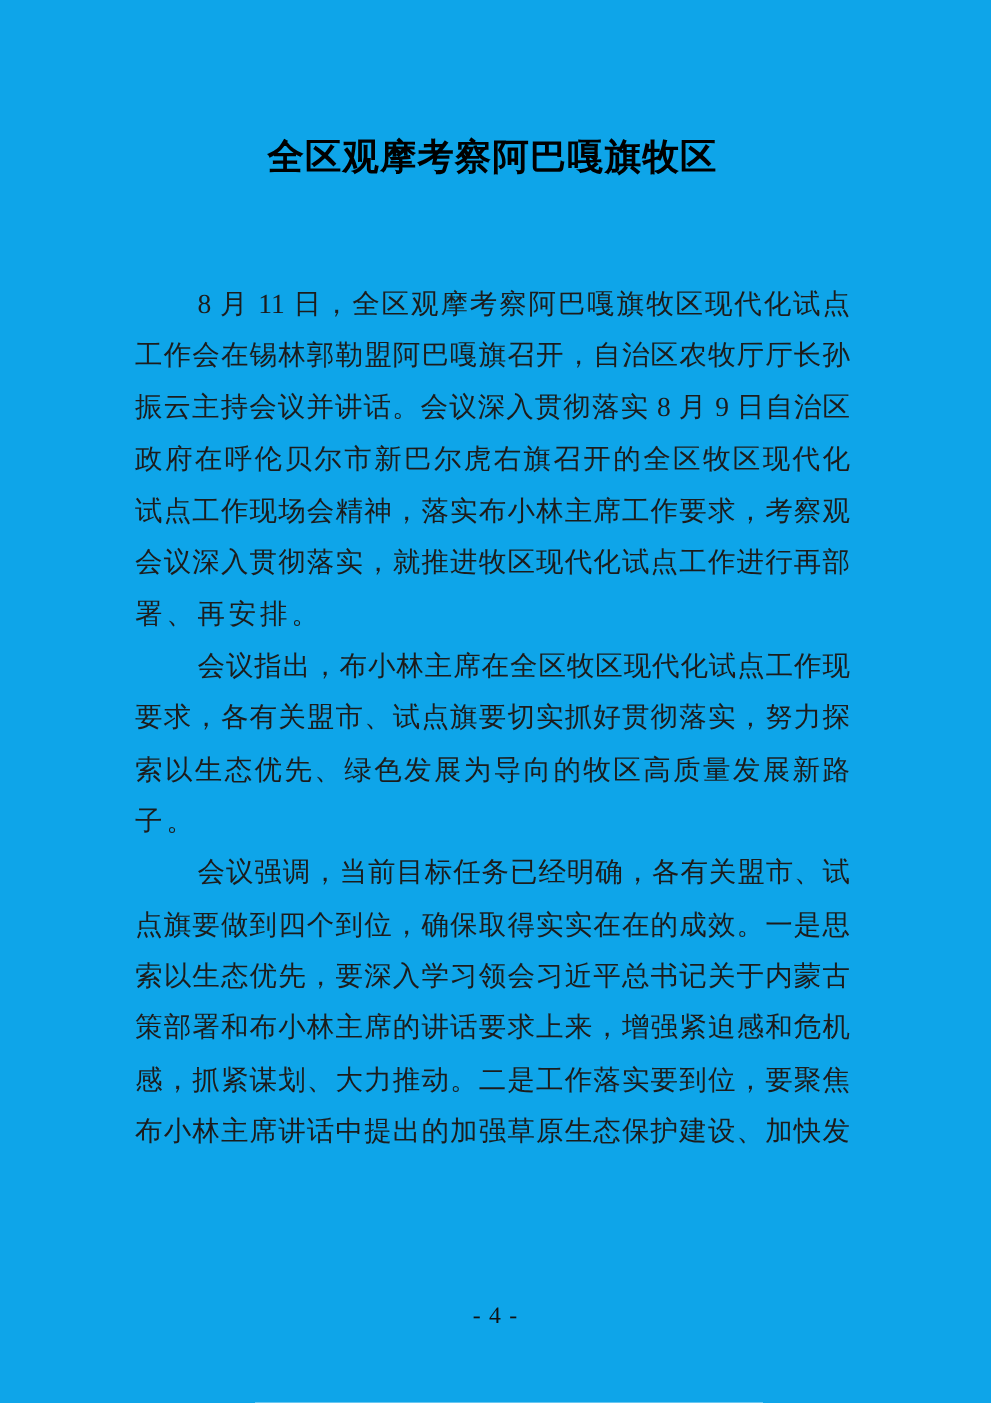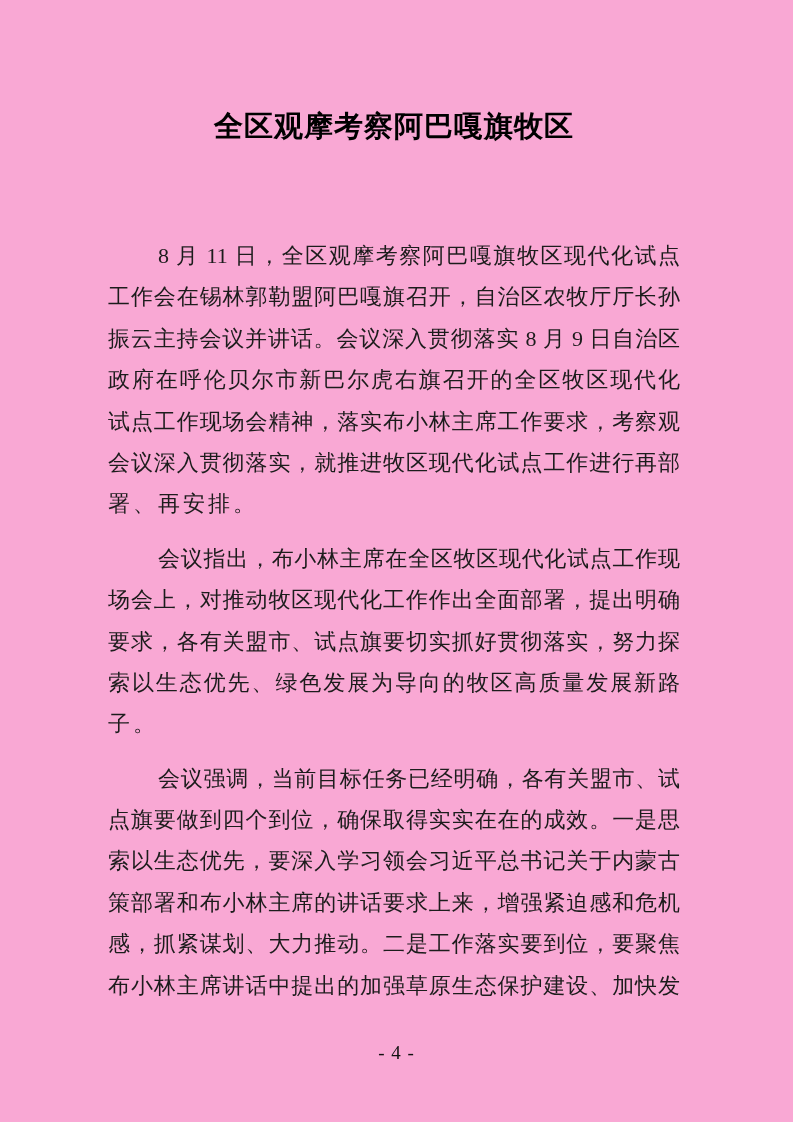--- a/index.html
+++ b/index.html
@@ -9,21 +9,21 @@
     height: 1122px;
     position: relative;
     overflow: hidden;
     font-family: "Liberation Serif", "DejaVu Serif", serif;
   }
   .page {
     position: absolute;
     left: 0; top: 0;
     width: 793px;
     height: 1122px;
-    background: #f9a8d4;
+    background: #0ea5e9;
   }
   .doc-title {
     position: absolute;
     left: 108px;
     top: 95px;
     width: 572px;
     text-align: center;
     color: #000000;
     font-weight: bold;
     font-size: 29px;
@@ -46,21 +46,20 @@
     line-height: 41.4px;
     font-size: 22px;
     letter-spacing: 0px;
     text-align: justify;
     text-align-last: justify;
     white-space: nowrap;
     overflow: visible;
   }
   .text-line.first {
     padding-left: 50px; 
-    margin-top: 13px;
   }
   .text-line.para-end {
     text-align-last: left;
     letter-spacing: 3px;
   }
   .page-footer {
     position: absolute;
     left: 0;
     top: 1041px;
     width: 793px;
@@ -87,21 +86,20 @@
       <div class="text-line">工作会在锡林郭勒盟阿巴嘎旗召开，自治区农牧厅厅长孙</div>
       <div class="text-line">振云主持会议并讲话。会议深入贯彻落实 8 月 9 日自治区</div>
       <div class="text-line">政府在呼伦贝尔市新巴尔虎右旗召开的全区牧区现代化</div>
       <div class="text-line">试点工作现场会精神，落实布小林主席工作要求，考察观</div>
       <div class="text-line">会议深入贯彻落实，就推进牧区现代化试点工作进行再部</div>
       <div class="text-line para-end">署、再安排。</div>
     </div>
 
     <div class="paragraph">
       <div class="text-line first">会议指出，布小林主席在全区牧区现代化试点工作现</div>
-      <div class="text-line">场会上，对推动牧区现代化工作作出全面部署，提出明确</div>
       <div class="text-line">要求，各有关盟市、试点旗要切实抓好贯彻落实，努力探</div>
       <div class="text-line">索以生态优先、绿色发展为导向的牧区高质量发展新路</div>
       <div class="text-line para-end">子。</div>
     </div>
 
     <div class="paragraph">
       <div class="text-line first">会议强调，当前目标任务已经明确，各有关盟市、试</div>
       <div class="text-line">点旗要做到四个到位，确保取得实实在在的成效。一是思</div>
       <div class="text-line">索以生态优先，要深入学习领会习近平总书记关于内蒙古</div>
       <div class="text-line">策部署和布小林主席的讲话要求上来，增强紧迫感和危机</div>

